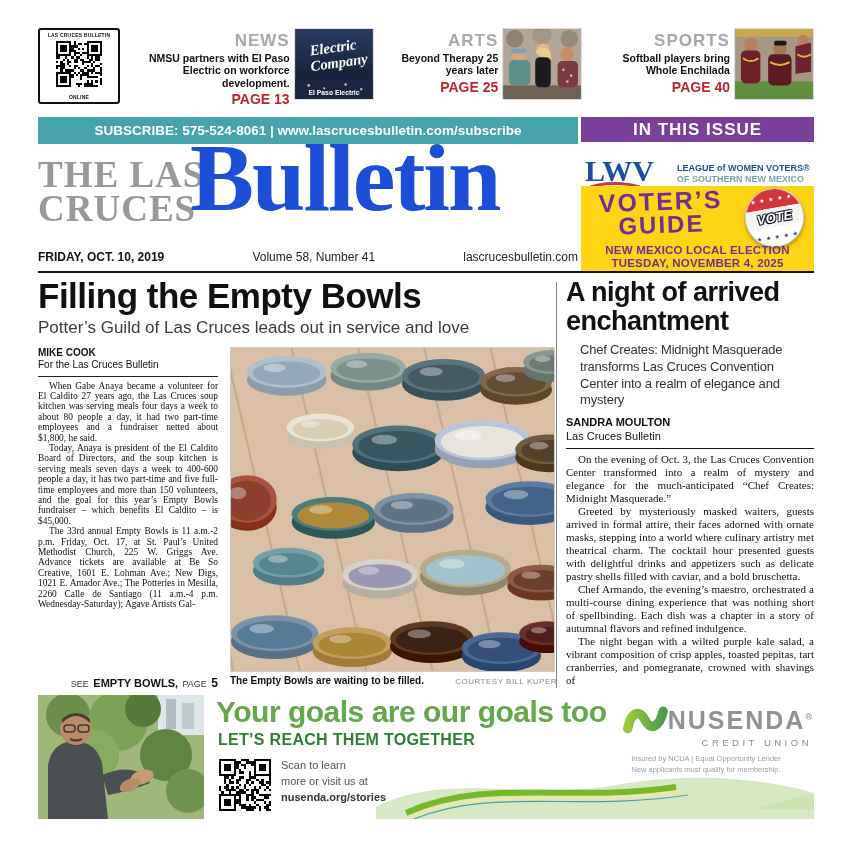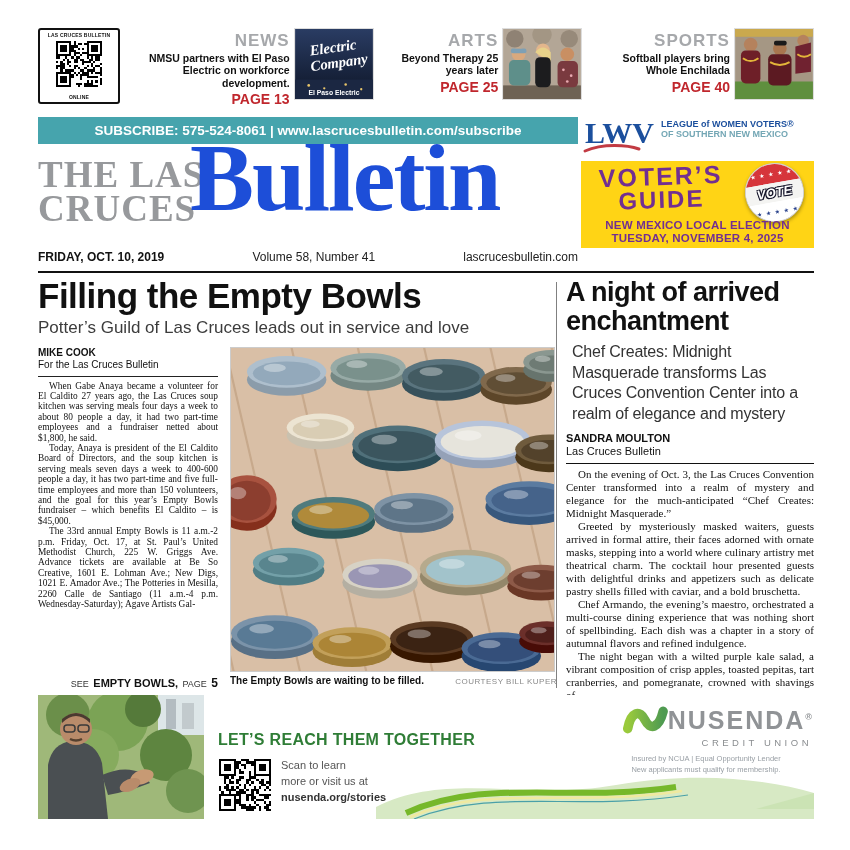--- a/index.html
+++ b/index.html
@@ -24,21 +24,21 @@
   .t-sports .t-blurb{width:128px;}
 
   
   .subscribe{left:38px;top:117px;width:540px;height:27px;background:#46a4ad;color:#fff;
              display:flex;align-items:center;justify-content:center;font-weight:700;font-size:13.5px;}
 
   
   .issuebox{left:581px;top:117px;width:233px;height:156px;background:#fff;}
   .ib-banner{height:25px;background:#7a3f98;color:#fff;display:flex;align-items:center;justify-content:center;
              font-weight:700;font-size:17px;letter-spacing:1px;}
-  .ib-lwv{height:44px;display:flex;align-items:flex-start;gap:7px;padding:2px 4px;box-sizing:border-box;background:#fff;}
+  .ib-lwv{height:44px;display:flex;align-items:flex-end;gap:23px;padding:2px 4px;box-sizing:border-box;background:#fff;}
   .lwv-mark{font-family:"Liberation Serif",serif;font-weight:700;font-size:30px;color:#1b4f9d;line-height:.9;position:relative;}
   .lwv-mark svg{position:absolute;left:-2px;bottom:-7px;}
   .lwv-lines{display:flex;flex-direction:column;line-height:1.15;}
   .lwv-l1{font-size:9px;font-weight:700;color:#1b4f9d;}
   .lwv-l2{font-size:9px;font-weight:700;color:#74a7b5;}
   .ib-yellow{height:87px;background:#ffd415;position:relative;overflow:hidden;}
   .vg{position:absolute;left:10px;top:4px;width:140px;text-align:center;transform:rotate(-2deg);
       font-weight:700;color:#722f91;letter-spacing:2px;line-height:.95;}
   .vg-1{font-size:25px;} .vg-2{font-size:24px;}
   .vote-btn{position:absolute;right:10px;top:2px;width:57px;height:57px;border-radius:50%;overflow:hidden;
@@ -83,21 +83,21 @@
   .photo-wrap svg{display:block;border:1px solid #ccc;box-sizing:border-box;}
   .caprow{display:flex;justify-content:space-between;align-items:baseline;margin-top:3px;}
   .caption{font-size:10px;font-weight:700;}
   .credit{font-size:8px;color:#8a8a8a;letter-spacing:.5px;}
 
   .vdiv{left:556px;top:282px;width:1px;height:406px;background:#808080;}
 
   
   .second{left:566px;top:278px;width:248px;}
   .second h2{margin:0;font-size:27px;font-weight:700;letter-spacing:-.5px;line-height:1.07;}
-  .second .subhead{font-size:16px;color:#333;line-height:1.3;margin:6px 6px 7px;letter-spacing:-.2px;}
+  .second .subhead{font-size:13px;color:#333;line-height:1.3;margin:6px 14px 7px;letter-spacing:-.2px;}
   .second .byline-name{font-size:11px;}
   .second .byline-org{font-size:11px;}
   .second .byrule{border-top:1.5px solid #111;margin:5px 0 4px;}
   .second p{margin:0;font-family:"Liberation Serif",serif;font-size:11px;line-height:13px;
             text-align:justify;text-indent:12px;}
   .second .jump{margin-top:4px;}
   .second .jump .j-story{font-size:12px;}
   .second .jump .j-pg{font-size:13px;}
 
   
@@ -346,20 +346,21 @@
         <path d="M64 26 Q71 31 78 26" stroke="#e3b53a" stroke-width="2" fill="none"></path>
       </svg>
     </div>
   </header>
 
   <div class="abs subscribe">
     <span>SUBSCRIBE: 575-524-8061 | www.lascrucesbulletin.com/subscribe</span>
   </div>
 
   <aside class="abs issuebox">
+    <div class="ib-banner">IN THIS ISSUE</div>
     <div class="ib-lwv">
       <span class="lwv-mark"><span>LWV</span>
         <svg width="58" height="10" viewBox="0 0 58 10">
           <path d="M2 8 C20 0 45 2 56 6" stroke="#c23b43" stroke-width="3" fill="none" stroke-linecap="round"></path>
         </svg>
       </span>
       <span class="lwv-lines">
         <span class="lwv-l1">LEAGUE of WOMEN VOTERS®</span>
         <span class="lwv-l2">OF SOUTHERN NEW MEXICO</span>
       </span>
@@ -569,20 +570,21 @@
       <path d="M10 124 L10 70 Q14 48 34 46 Q58 46 64 68 L70 124 Z" fill="#4a4f52"></path>
       <circle cx="38" cy="34" r="16" fill="#b98b6a"></circle>
       <path d="M24 28 Q38 14 52 28 L52 24 Q38 12 24 24 Z" fill="#4a3a30"></path>
       <rect x="26" y="30" width="11" height="7" rx="3" fill="none" stroke="#3a3a3a" stroke-width="1.5"></rect>
       <rect x="40" y="30" width="11" height="7" rx="3" fill="none" stroke="#3a3a3a" stroke-width="1.5"></rect>
       <path d="M32 44 Q38 47 44 44" stroke="#55402f" stroke-width="2.5" fill="none"></path>
       <path d="M64 80 Q86 70 104 78 L112 88 Q92 96 70 100 Z" fill="#4a4f52"></path>
       <ellipse cx="104" cy="82" rx="12" ry="7" fill="#c79a74" transform="rotate(-18 104 82)"></ellipse>
       <ellipse cx="92" cy="90" rx="11" ry="6" fill="#b98b6a" transform="rotate(-24 92 90)"></ellipse>
     </svg>
+    <div class="ad-head">Your goals are our goals too</div>
     <div class="ad-sub">LET’S REACH THEM TOGETHER</div>
     <span class="ad-qr qr"><svg width="52" height="52" viewBox="0 0 21 21" shape-rendering="crispEdges">
           <rect width="21" height="21" fill="#fff"></rect>
           <rect x="0" y="0" width="7" height="7" fill="#000"></rect>
           <rect x="1" y="1" width="5" height="5" fill="#fff"></rect>
           <rect x="2" y="2" width="3" height="3" fill="#000"></rect>
           <rect x="14" y="0" width="7" height="7" fill="#000"></rect>
           <rect x="15" y="1" width="5" height="5" fill="#fff"></rect>
           <rect x="16" y="2" width="3" height="3" fill="#000"></rect>
           <rect x="0" y="14" width="7" height="7" fill="#000"></rect>

